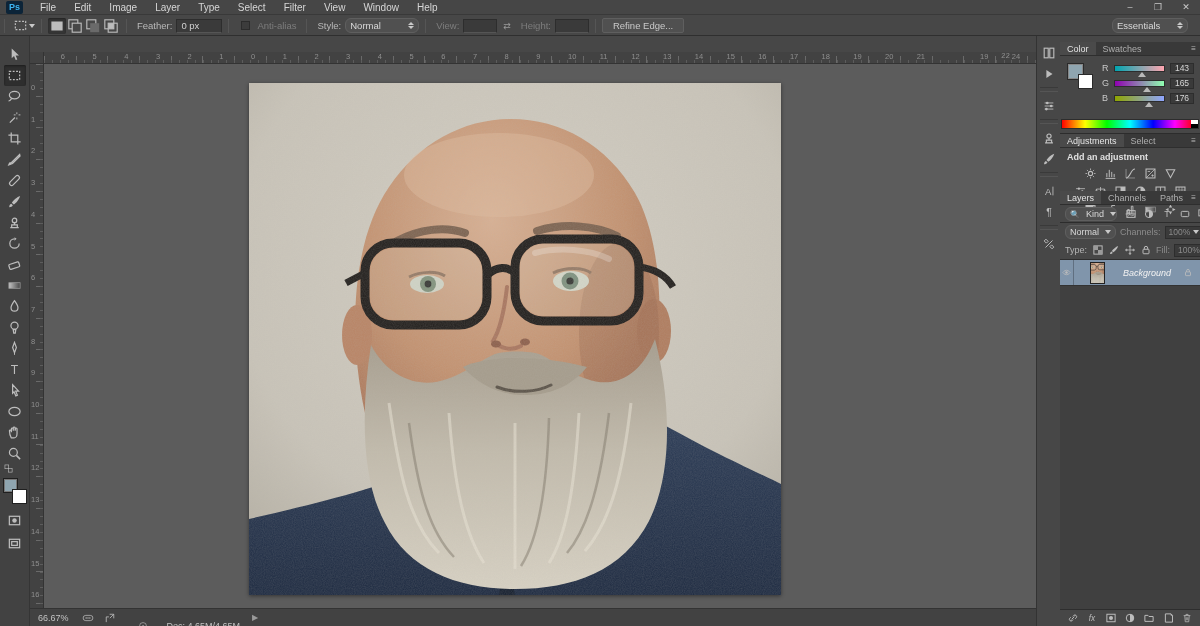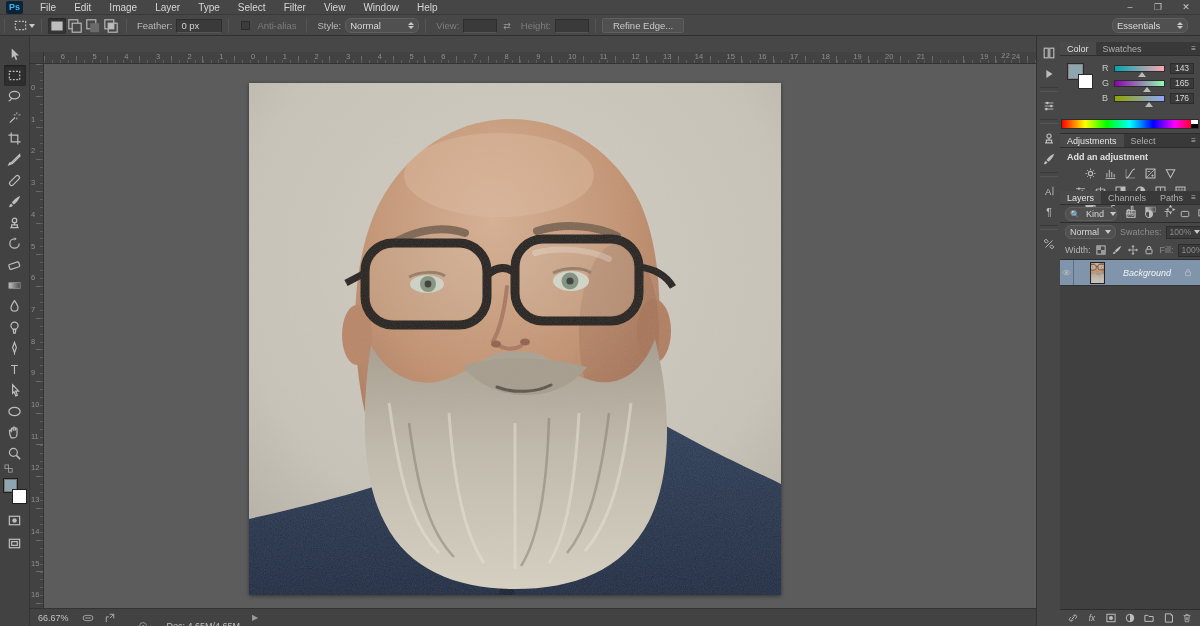--- a/index.html
+++ b/index.html
@@ -774,28 +774,28 @@
                 <rect x="5.8" y="5.8" width="7.7" height="7.7"></rect>
               </svg>
             </span>
           </span>
       </div>
       <div class="lrow">
         <span class="combo" id="blend-combo">
           <span>Normal</span>
             <span class="caret" style="margin-left:auto"></span>
         </span>
-        <span class="dimlabel">Swatches:</span>
+        <span class="dimlabel">Channels:</span>
         <span class="mini-well">
             <span>100%</span>
             <span class="caret"></span>
           </span>
       </div>
       <div class="lrow">
-        <span class="dimlabel" style="color:#b5b5b5">Width:</span>
+        <span class="dimlabel" style="color:#b5b5b5">Type:</span>
         <span id="lock-icons" style="display:flex;gap:3px">
             <span class="licon" style="width: 13px;">
               <svg viewBox="0 0 16 16" fill="none" stroke="#bdbdbd" stroke-width="1.3">
                 <rect x="2.5" y="2.5" width="11" height="11"></rect>
                 <path d="M2.5 2.5h5.5v5.5H2.5zM8 8h5.5v5.5H8z" fill="#9a9a9a" stroke="none"></path>
               </svg>
             </span>
             <span class="licon" style="width: 13px;">
               <svg viewBox="0 0 16 16" fill="none" stroke="#bdbdbd" stroke-width="1.3">
                 <path fill="#bdbdbd" stroke="none" d="M13.5 2.5c-3 1-6.8 4.3-8.3 6.8l1.8 1.8c2.4-1.4 5.6-5.2 6.5-8.6zM4.8 10c-1.5.5-2 1.9-2 3.4 1.5 0 2.9-.5 3.4-1.9z"></path>

